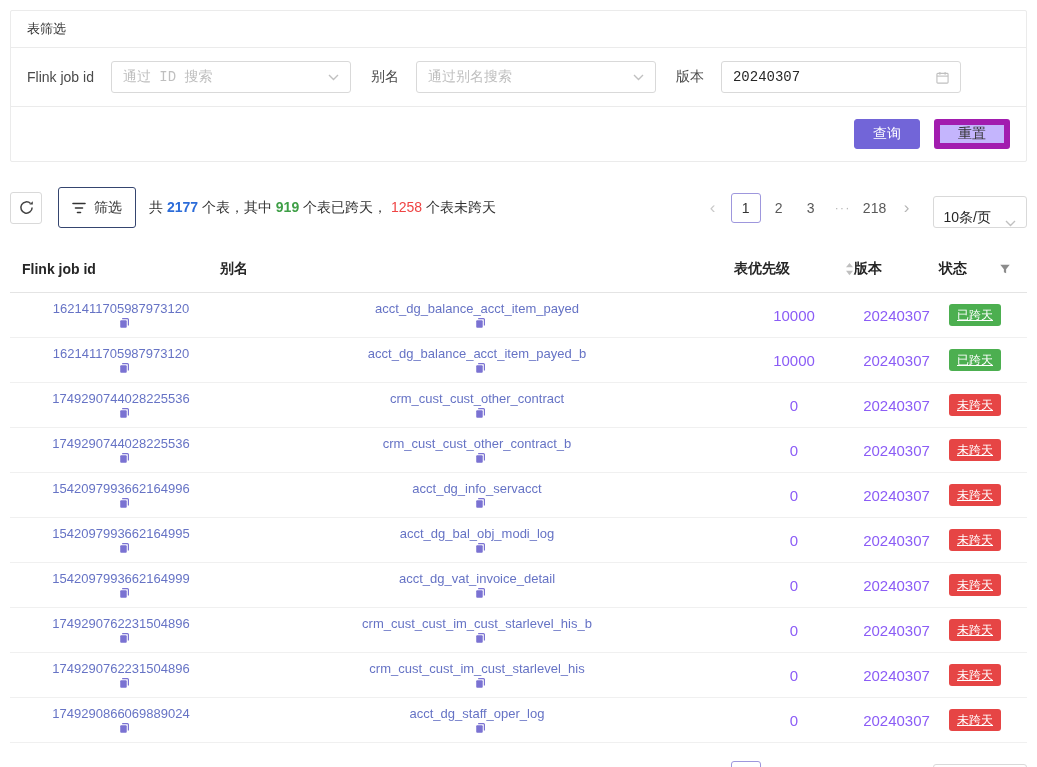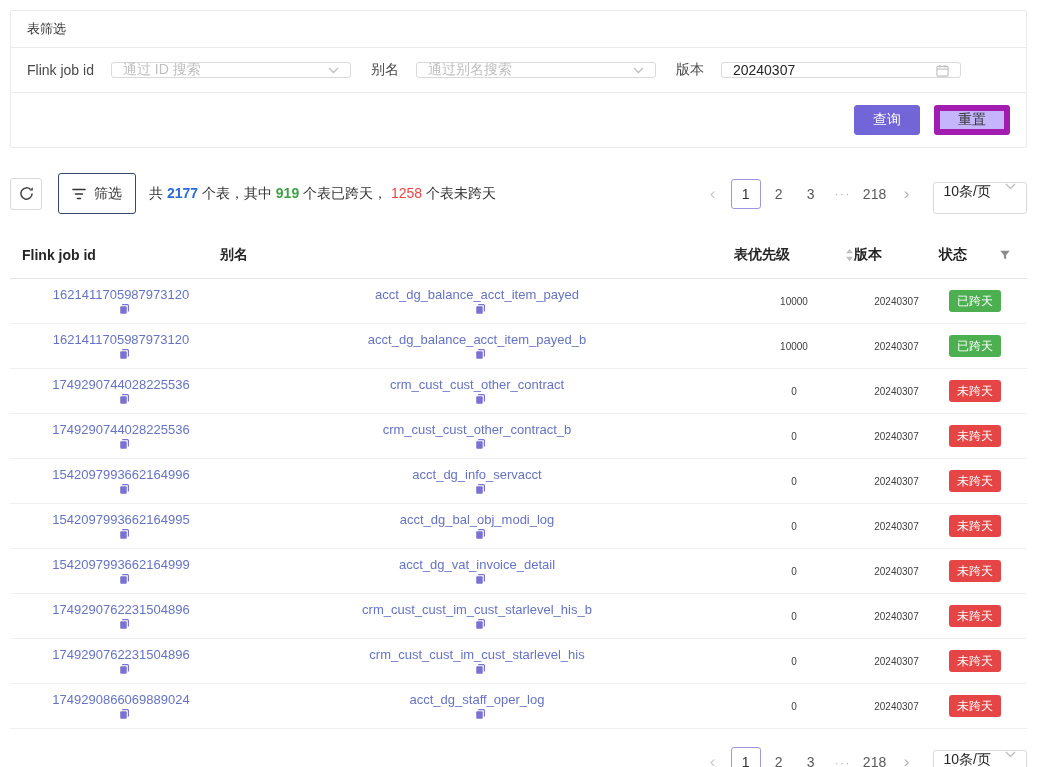--- a/index.html
+++ b/index.html
@@ -12,23 +12,23 @@
   .page { width: 1037px; }
 
   
   .filter-card { margin: 10px 10px 0 10px; border: 1px solid #ebebeb; border-radius: 2px; background:#fff; }
   .filter-card-title { padding: 9px 16px; border-bottom: 1px solid #ebebeb; font-size: 13px; color:#333; }
   .filter-form { display:flex; align-items:center; padding: 13px 16px; border-bottom: 1px solid #ebebeb; }
   .form-label { font-size: 14px; color:#4a4a4a; white-space:nowrap; margin-right: 17px; }
   .form-label + .select-box { }
   .group-gap { margin-left: 20px; }
   .select-box {
-    width: 240px; height: 16px; border: 1px solid #d9d9d9; border-radius: 3px;
+    width: 240px; height: 32px; border: 1px solid #d9d9d9; border-radius: 3px;
     display:flex; align-items:center; justify-content:space-between;
-    padding: 0 11px; background:#fff; cursor:pointer;
+    padding: 0 11px; background:#fff; cursor:pointer;font-family:Liberation Mono, monospace;
   }
   .placeholder { color:#bfbfbf; font-size: 14px; overflow:hidden; white-space:nowrap; }
   .value-text { color:#262626; font-size: 14px; }
   .suffix-icon { color:#c0c0c0; display:flex; align-items:center; }
   .filter-actions { display:flex; justify-content:flex-end; gap: 14px; padding: 12px 16px; }
   .btn {
     height: 30px; padding: 0 18px; border-radius: 3px; font-size: 14px;
     display:flex; align-items:center; justify-content:center; cursor:pointer;
     font-family: inherit;
   }
@@ -59,44 +59,44 @@
     display:flex; align-items:center; justify-content:center;
     font-size: 14px; color:#595959; border-radius: 3px; cursor:pointer; background:transparent;
   }
   .page-arrow { color:#c9c9c9; font-size: 17px; }
   .page-arrow.next { color:#b5b5b5; }
   .page-item.active { border:1px solid #9e97dd; color:#333; width: 30px; }
   .page-ellipsis { color:#b9b9b9; font-size: 13px; letter-spacing: 1px; cursor:default; }
   .size-select {
     height: 32px; margin-left: 10px; padding: 0 10px;
     border:1px solid #d9d9d9; border-radius:3px; background:#fff;
-    display:flex; align-items:flex-start; gap: 14px; font-size: 14px; color:#262626; cursor:pointer;margin-top:8px;
+    display:flex; align-items:flex-end; gap: 14px; font-size: 14px; color:#262626; cursor:pointer;margin-top:8px;
   }
 
   
   .table { margin: 18px 10px 0 10px; }
   .t-header, .t-row {
     display:grid;
     grid-template-columns: 198px 1fr 120px 85px 72px;
     align-items:center;
     padding: 0 16px 0 12px;
   }
   .t-header { height: 47px; font-size: 14px; font-weight: bold; color:#262626; border-bottom: 1px solid #e4e4e4; }
   .th-cell { display:flex; align-items:center; }
   .th-right { justify-content:space-between; gap: 4px; }
   .t-row { height: 45px; border-bottom: 1px solid #f0f0f0; }
   .cell { display:flex; align-items:center; min-width:0;flex-direction:column; }
   .cell-right { justify-content:flex-end; }
   .link { font-size: 13px; color:#6673c5; text-decoration:none; cursor:pointer; white-space:nowrap; }
   .cell-alias .link { font-size: 13px; }
   .copy-icon { color:#7a72d2; margin-left: 7px; display:inline-flex; cursor:pointer; flex:none; }
-  .cell-priority, .cell-version { font-size: 10px; color:#404040; }
+  .cell-priority, .cell-version { font-size: 15px; color:#8b5cf6; }
   .badge {
     font-size: 12px; color:#fff; padding: 4px 8px; border-radius: 3px;
-    line-height: 1.2; white-space:nowrap;
+    line-height: 1.2; white-space:nowrap;text-decoration:underline;
   }
   .badge-success { background:#4caf50; }
   .badge-danger { background:#e64545; }
 
   .bottom-pager-row { display:flex; margin: 13px 10px 0 10px; }
 </style>
 </head>
 <body>
 
 <div class="page">

